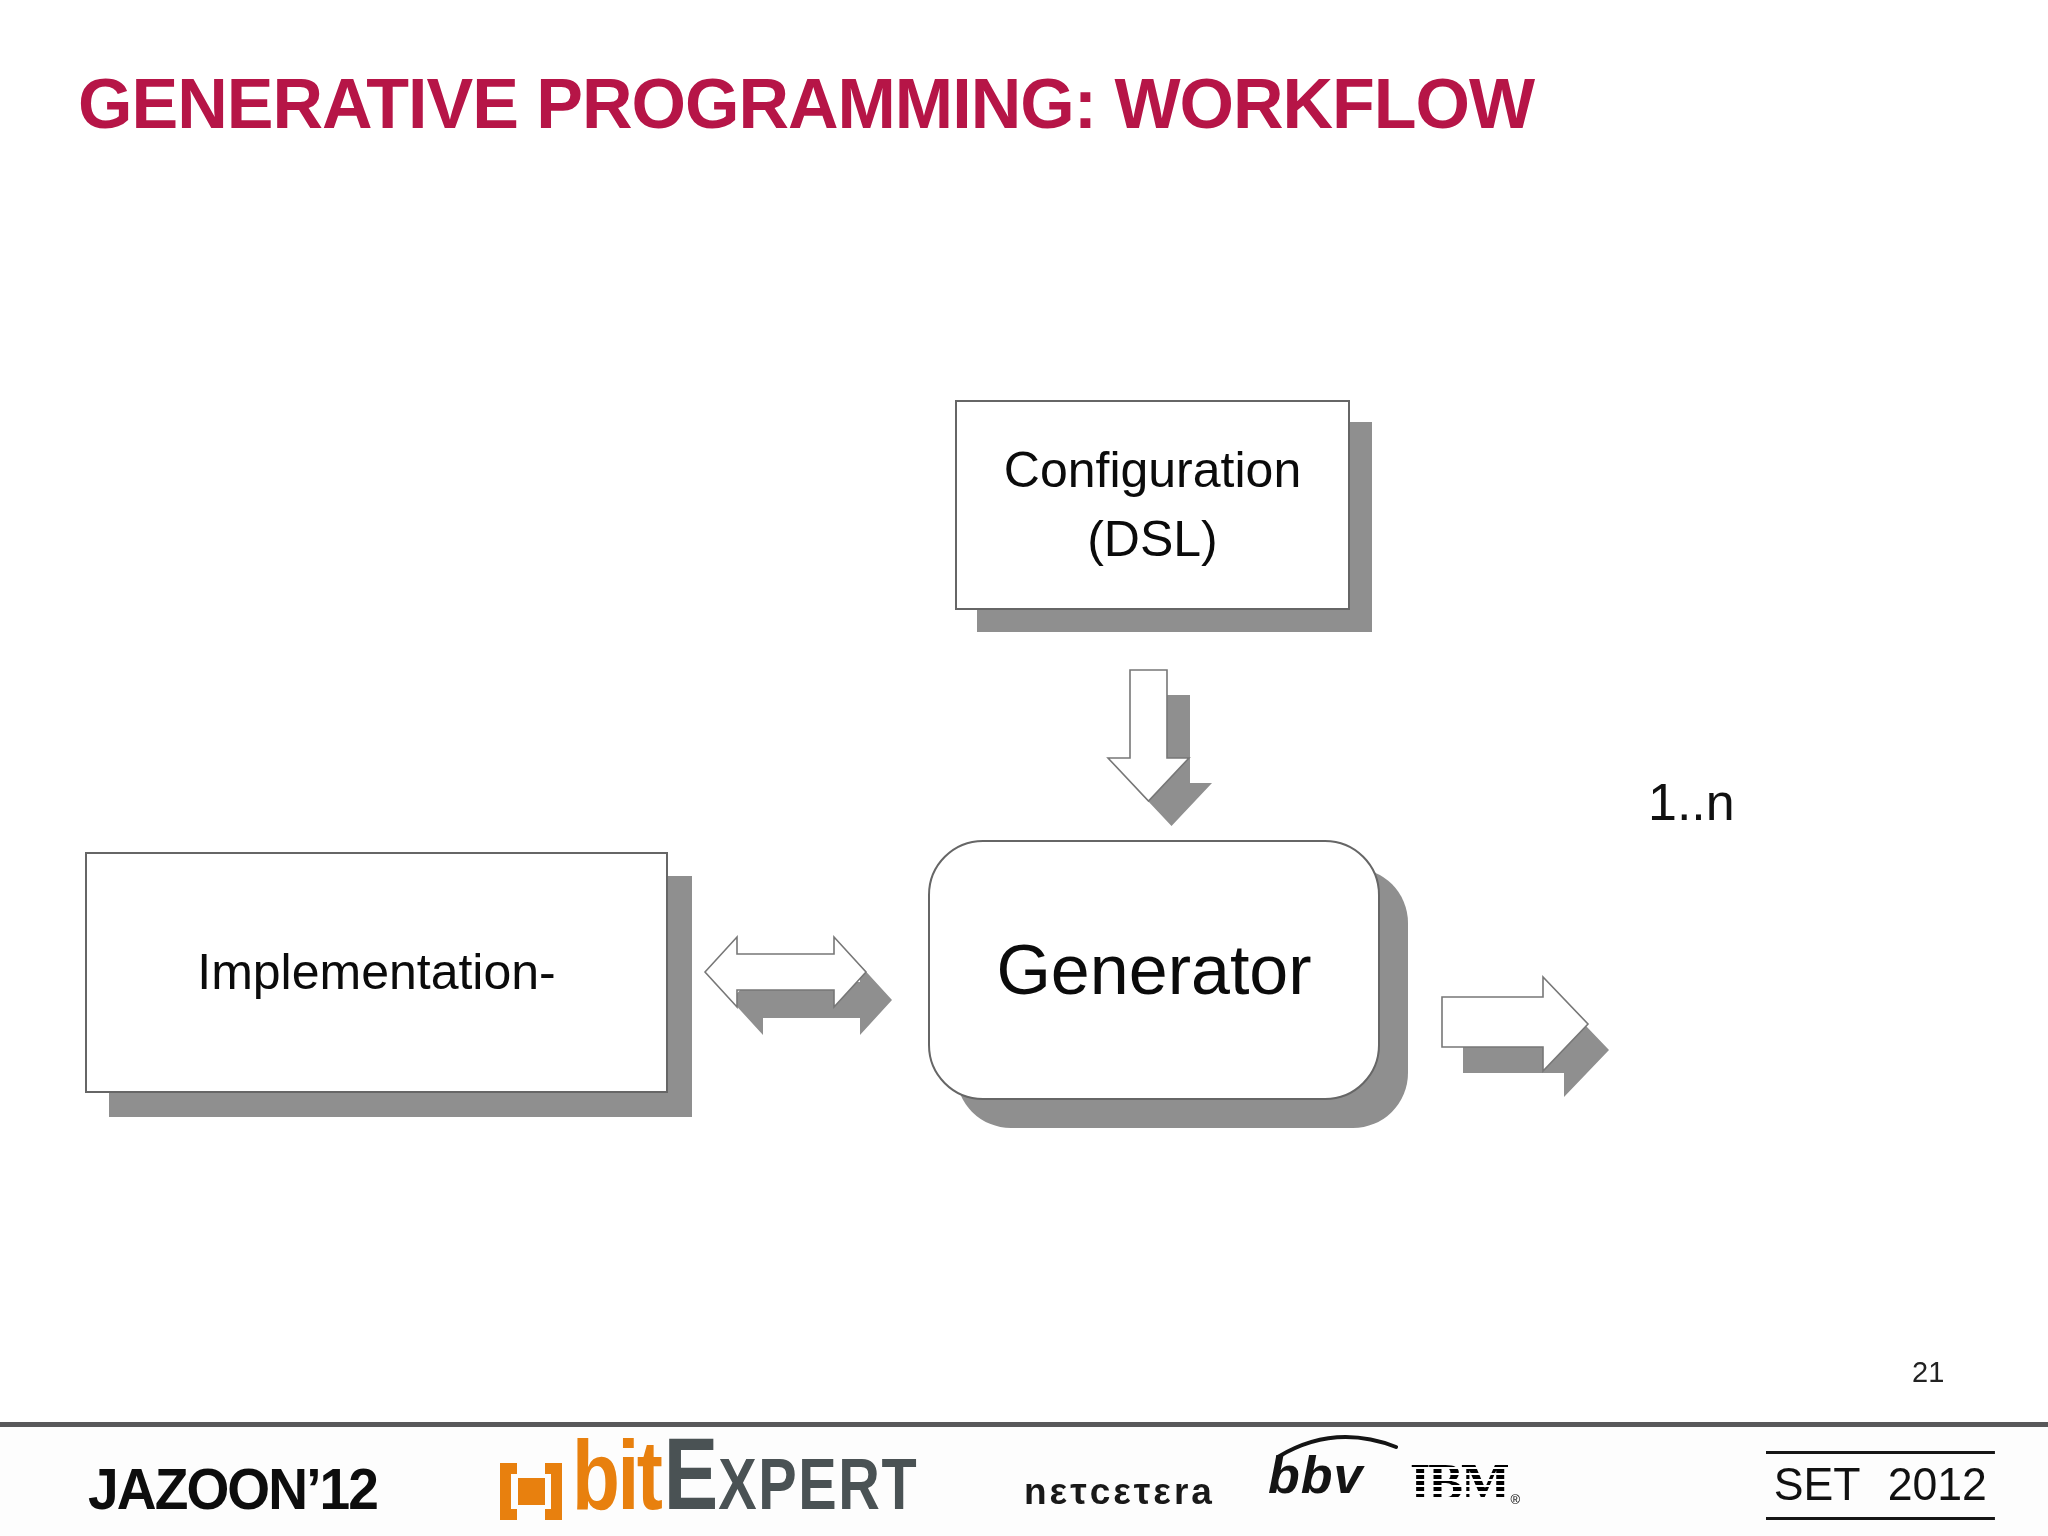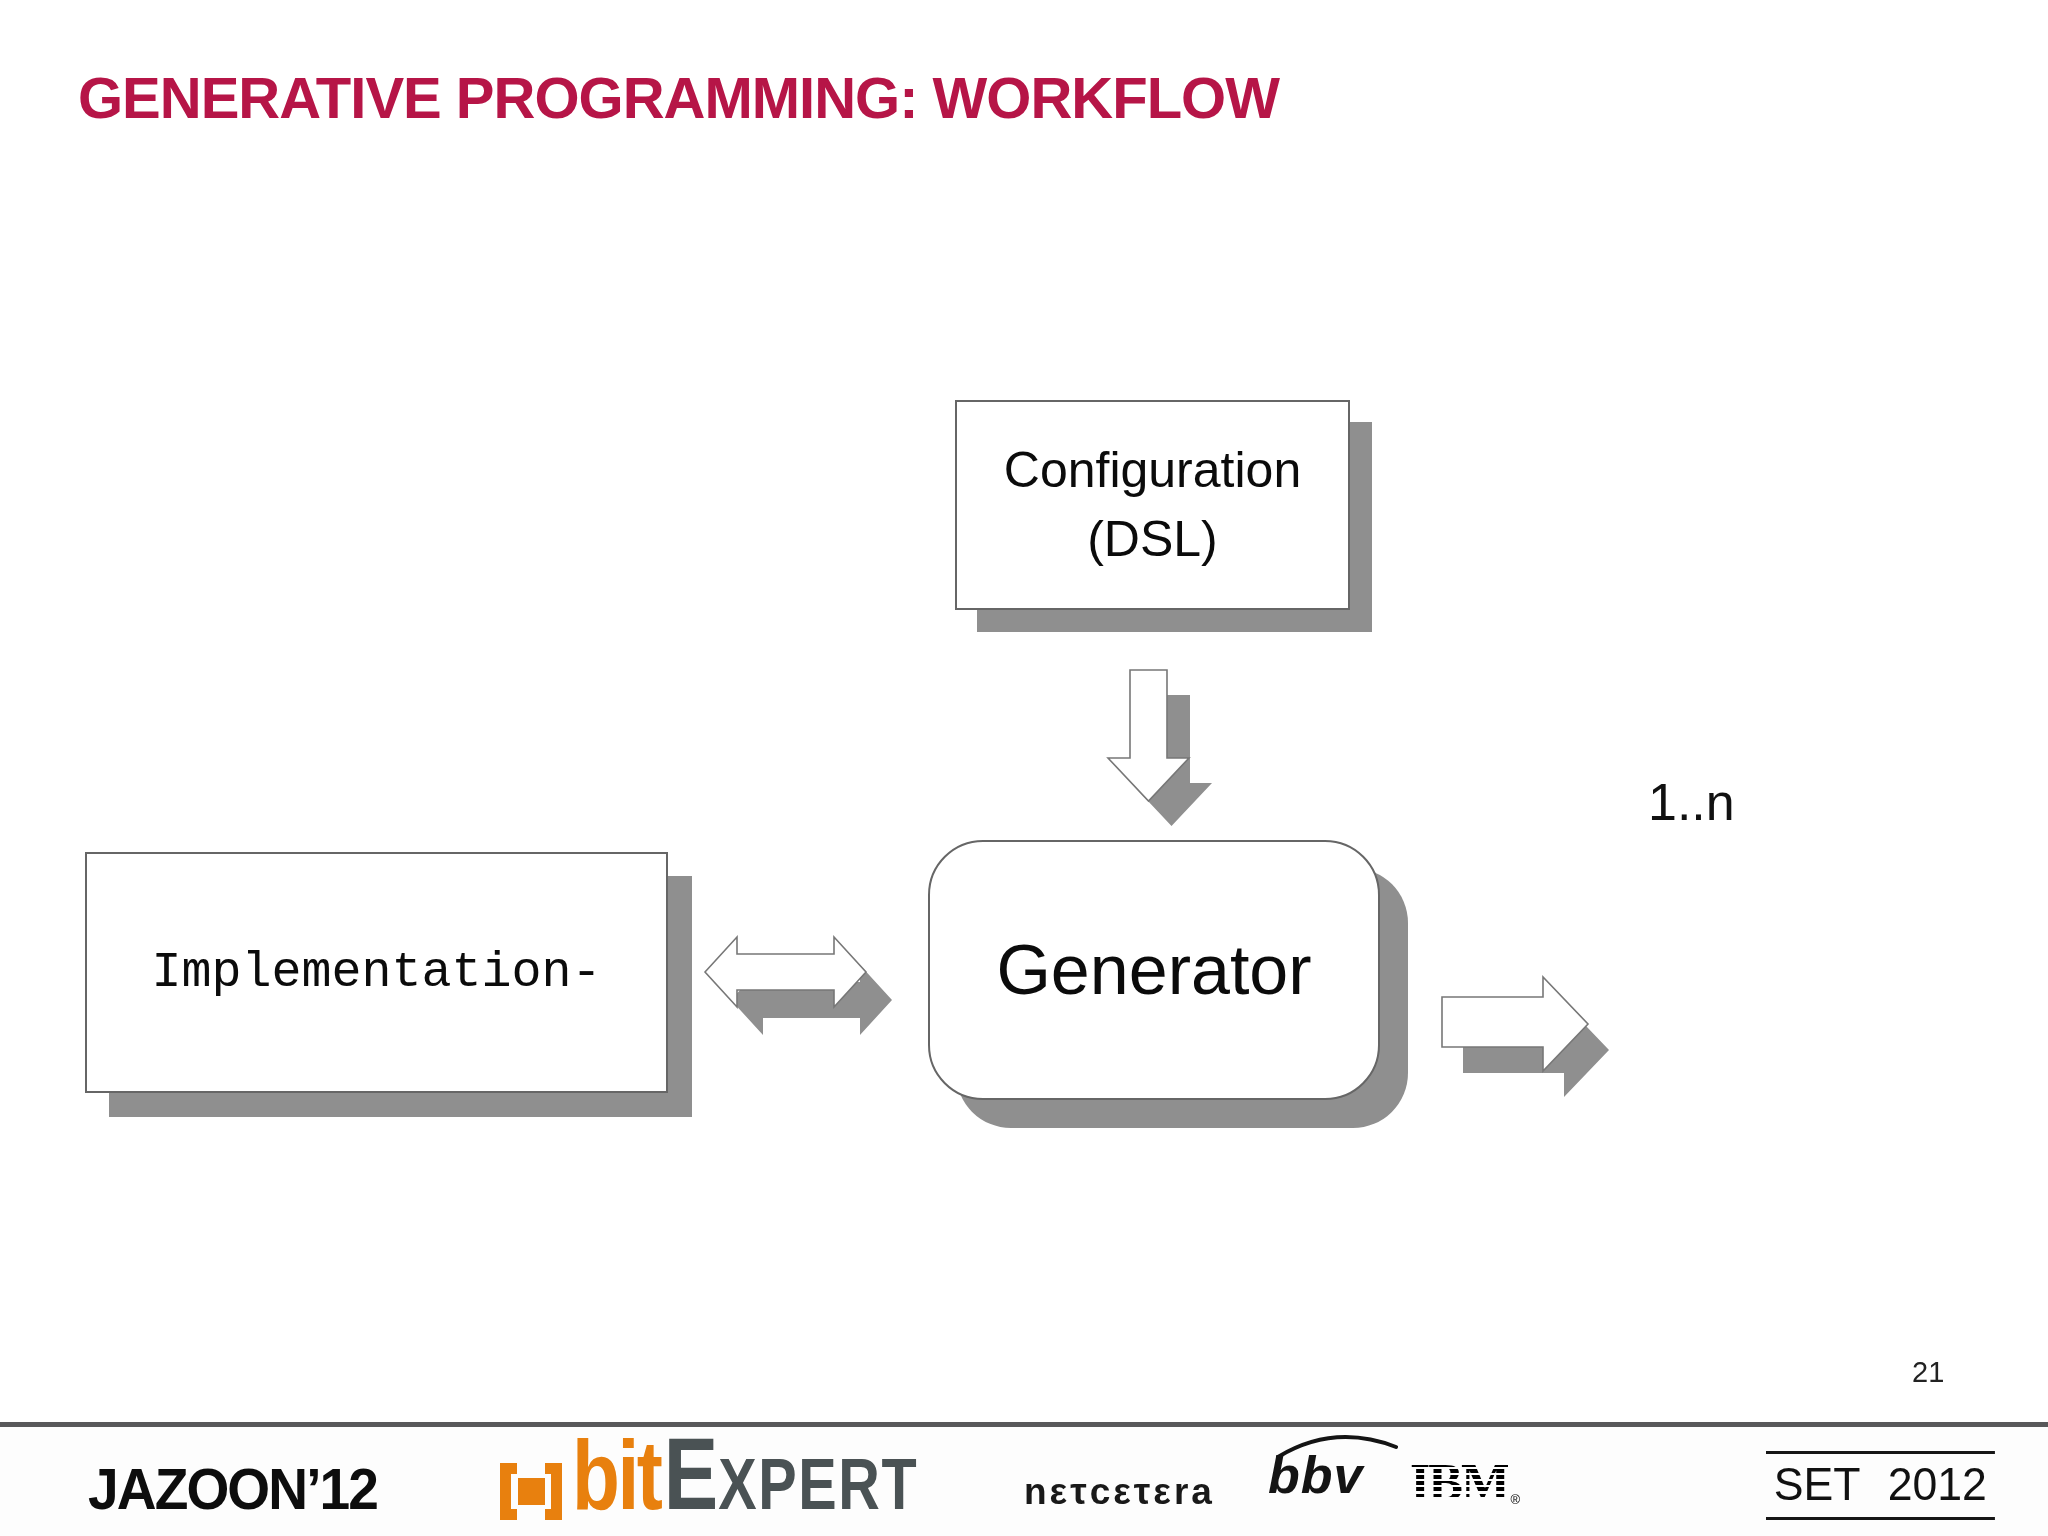--- a/index.html
+++ b/index.html
@@ -1,31 +1,31 @@
 <!DOCTYPE html>
 <html><head>
 <meta charset="utf-8">
 <style>
   * { margin:0; padding:0; box-sizing:border-box; }
   html,body { width:2048px; height:1536px; background:#ffffff; overflow:hidden;
               font-family:"Liberation Sans", sans-serif; color:#0b0b0b; }
   .slide { position:relative; width:2048px; height:1536px; background:#fff; }
 
-  .title { position:absolute; left:78px; top:64px; font-size:58px; font-weight:bold;
+  .title { position:absolute; left:78px; top:64px; font-size:70px; font-weight:bold;
            letter-spacing:-1px; color:#B61547; white-space:nowrap; }
 
   
   .node { position:absolute; background:#fff; border:2px solid #666;
           display:flex; flex-direction:column; align-items:center; justify-content:center;
           text-align:center; }
   .node .ln { line-height:1.38; }
   .node-config  { left:955px;  top:400px; width:395px; height:210px;
                   box-shadow:22px 22px 0 0 #8F8F8F; font-size:50px; }
   .node-impl    { left:85px;   top:852px; width:583px; height:241px;
-                  box-shadow:24px 24px 0 0 #8F8F8F; font-size:50px;font-family:Liberation Mono, monospace; }
+                  box-shadow:24px 24px 0 0 #8F8F8F; font-size:50px; }
   .node-gen     { left:928px;  top:840px; width:452px; height:260px; border-radius:55px;
                   box-shadow:28px 28px 0 0 #8F8F8F; font-size:70px; }
   .node-product { left:1645px; top:845px; width:310px; height:255px;
                   box-shadow:25px 25px 0 0 #8F8F8F; font-size:54px; }
 
   .multiplicity { position:absolute; left:1648px; top:772px; font-size:52px; color:#111; }
 
   .arrow-svg { position:absolute; overflow:visible; }
   .arr-shadow { fill:#8F8F8F; }
   .arr-body   { fill:#ffffff; stroke:#777; stroke-width:1.6; }

